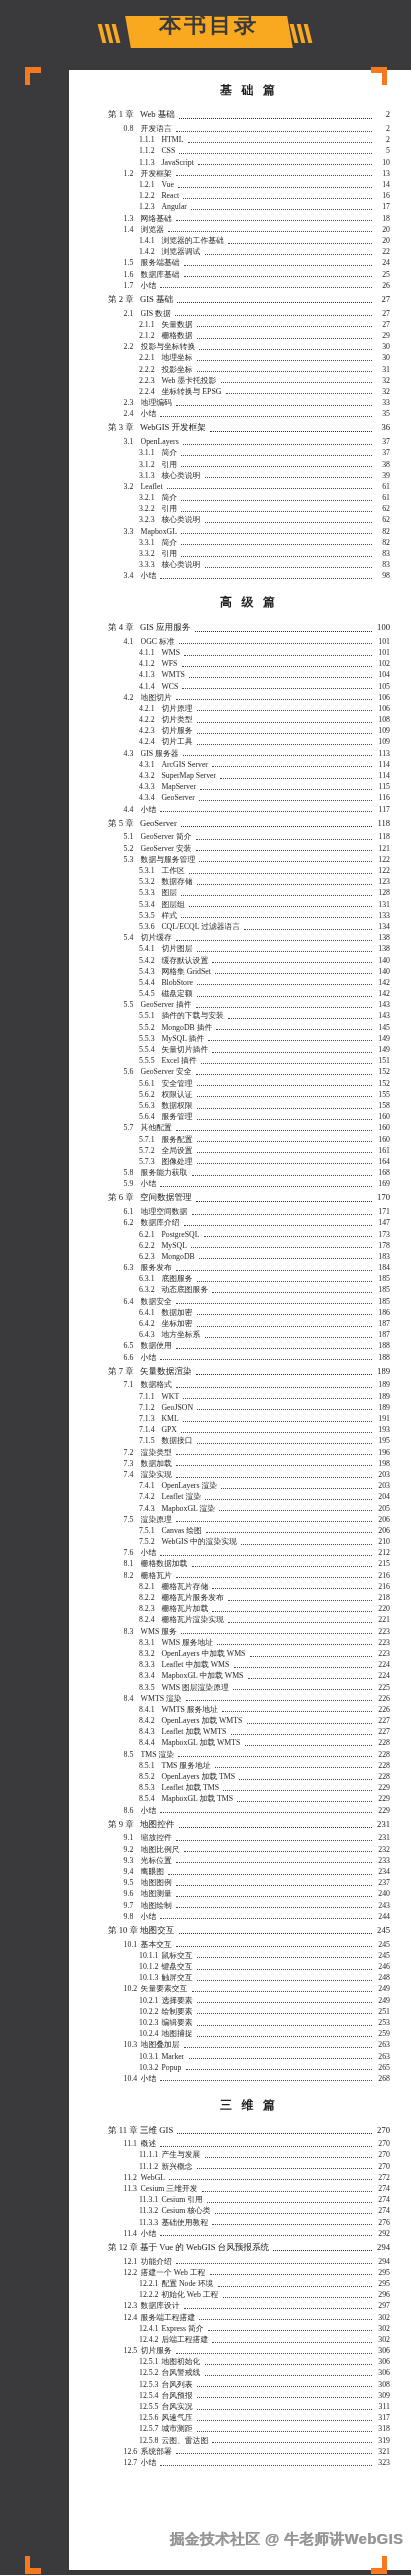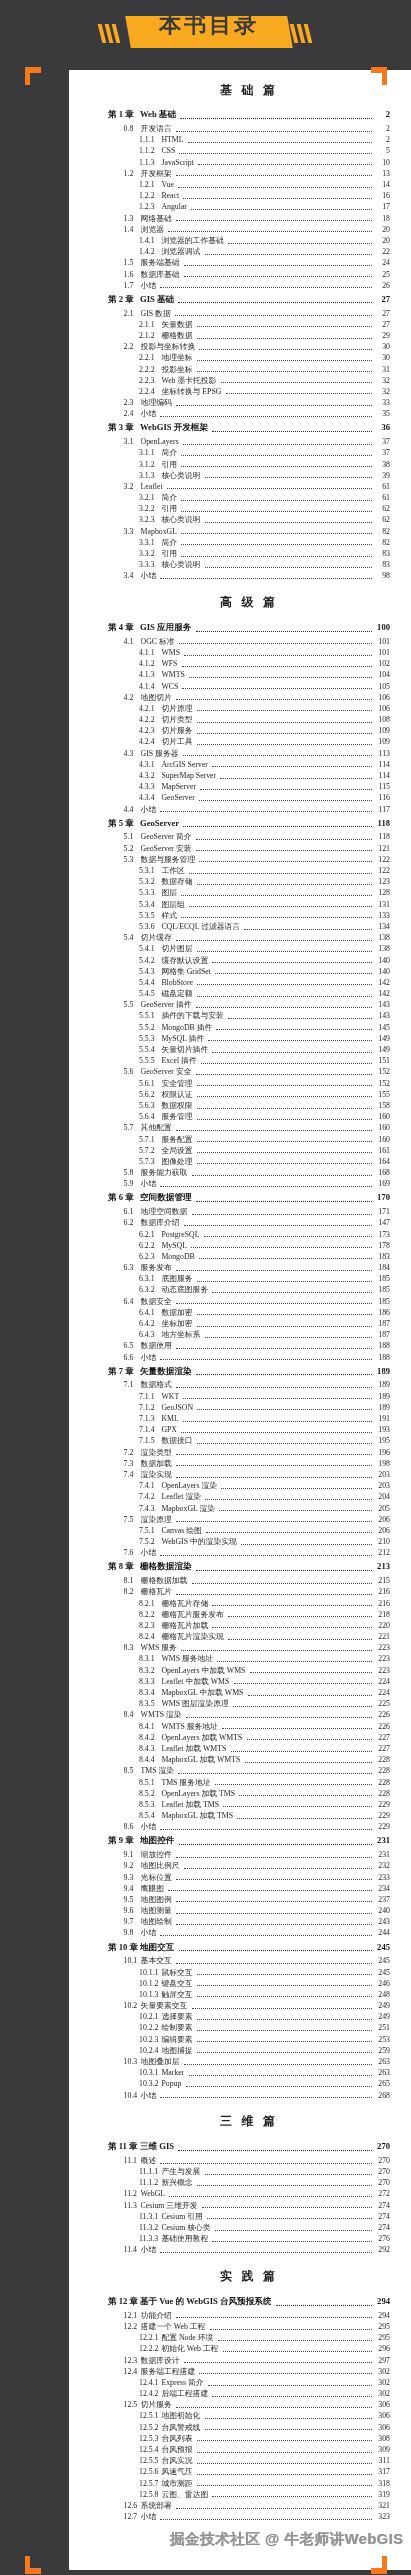--- a/index.html
+++ b/index.html
@@ -36,21 +36,21 @@
     font-size:12px;color:#1e1e1e;text-align:center;letter-spacing:3.1px;
     line-height:15.6px;margin:13.6px 0 8.3px 0;}
   .part.first{margin-top:0;}
   .row{display:flex;align-items:baseline;white-space:nowrap;color:#262626;
     font-size:7.8px;height:11.2px;line-height:11.2px;}
   .row .num{flex:0 0 auto;}
   .row .tt{flex:0 1 auto;overflow:hidden;}
   .row .dots{flex:1 1 auto;min-width:5.2px;align-self:flex-end;
     border-bottom:1px dotted #4a4a4a;margin:0 3.1px 2.6px 4.2px;}
   .row .pg{flex:0 0 auto;min-width:14.6px;text-align:right;}
-  .row.l1,.row.l0{font-weight:bold;font-size:8.6px;height:16.7px;line-height:16.7px;color:#161616;}
+  .row.l1,.row.l0{font-weight:normal;font-size:8.6px;height:16.7px;line-height:16.7px;color:#161616;}
   .row.l1 .dots,.row.l0 .dots{border-bottom:1.3px dotted #2e2e2e;margin-bottom:4.2px;}
   .row.l1 .num{min-width:32px;}
   .row.l2{padding-left:15.6px;}
   .row.l2 .num{min-width:17px;}
   .row.l3{padding-left:31px;}
   .row.l3 .num{min-width:22.4px;}
 
   
   .watermark{position:absolute;top:2530px;right:8.3px;z-index:5;
     font-family:"Liberation Sans","DejaVu Sans",sans-serif;font-weight:bold;
@@ -810,26 +810,20 @@
           <span class="tt">WebGIS 中的渲染实现</span>
           <span class="dots"></span>
           <span class="pg">210</span>
         </div>
         <div class="row l2">
           <span class="num">7.6</span>
           <span class="tt">小结</span>
           <span class="dots"></span>
           <span class="pg">212</span>
         </div>
-        <div class="row l1">
-          <span class="num">第 8 章</span>
-          <span class="tt">栅格数据渲染</span>
-          <span class="dots"></span>
-          <span class="pg">213</span>
-        </div>
         <div class="row l2">
           <span class="num">8.1</span>
           <span class="tt">栅格数据加载</span>
           <span class="dots"></span>
           <span class="pg">215</span>
         </div>
         <div class="row l2">
           <span class="num">8.2</span>
           <span class="tt">栅格瓦片</span>
           <span class="dots"></span>
@@ -1153,21 +1147,20 @@
           <span class="tt">基础使用教程</span>
           <span class="dots"></span>
           <span class="pg">276</span>
         </div>
         <div class="row l2">
           <span class="num">11.4</span>
           <span class="tt">小结</span>
           <span class="dots"></span>
           <span class="pg">292</span>
         </div>
-        <div class="part">实 践 篇</div>
         <div class="row l1">
           <span class="num">第 12 章</span>
           <span class="tt">基于 Vue 的 WebGIS 台风预报系统</span>
           <span class="dots"></span>
           <span class="pg">294</span>
         </div>
         <div class="row l2">
           <span class="num">12.1</span>
           <span class="tt">功能介绍</span>
           <span class="dots"></span>

